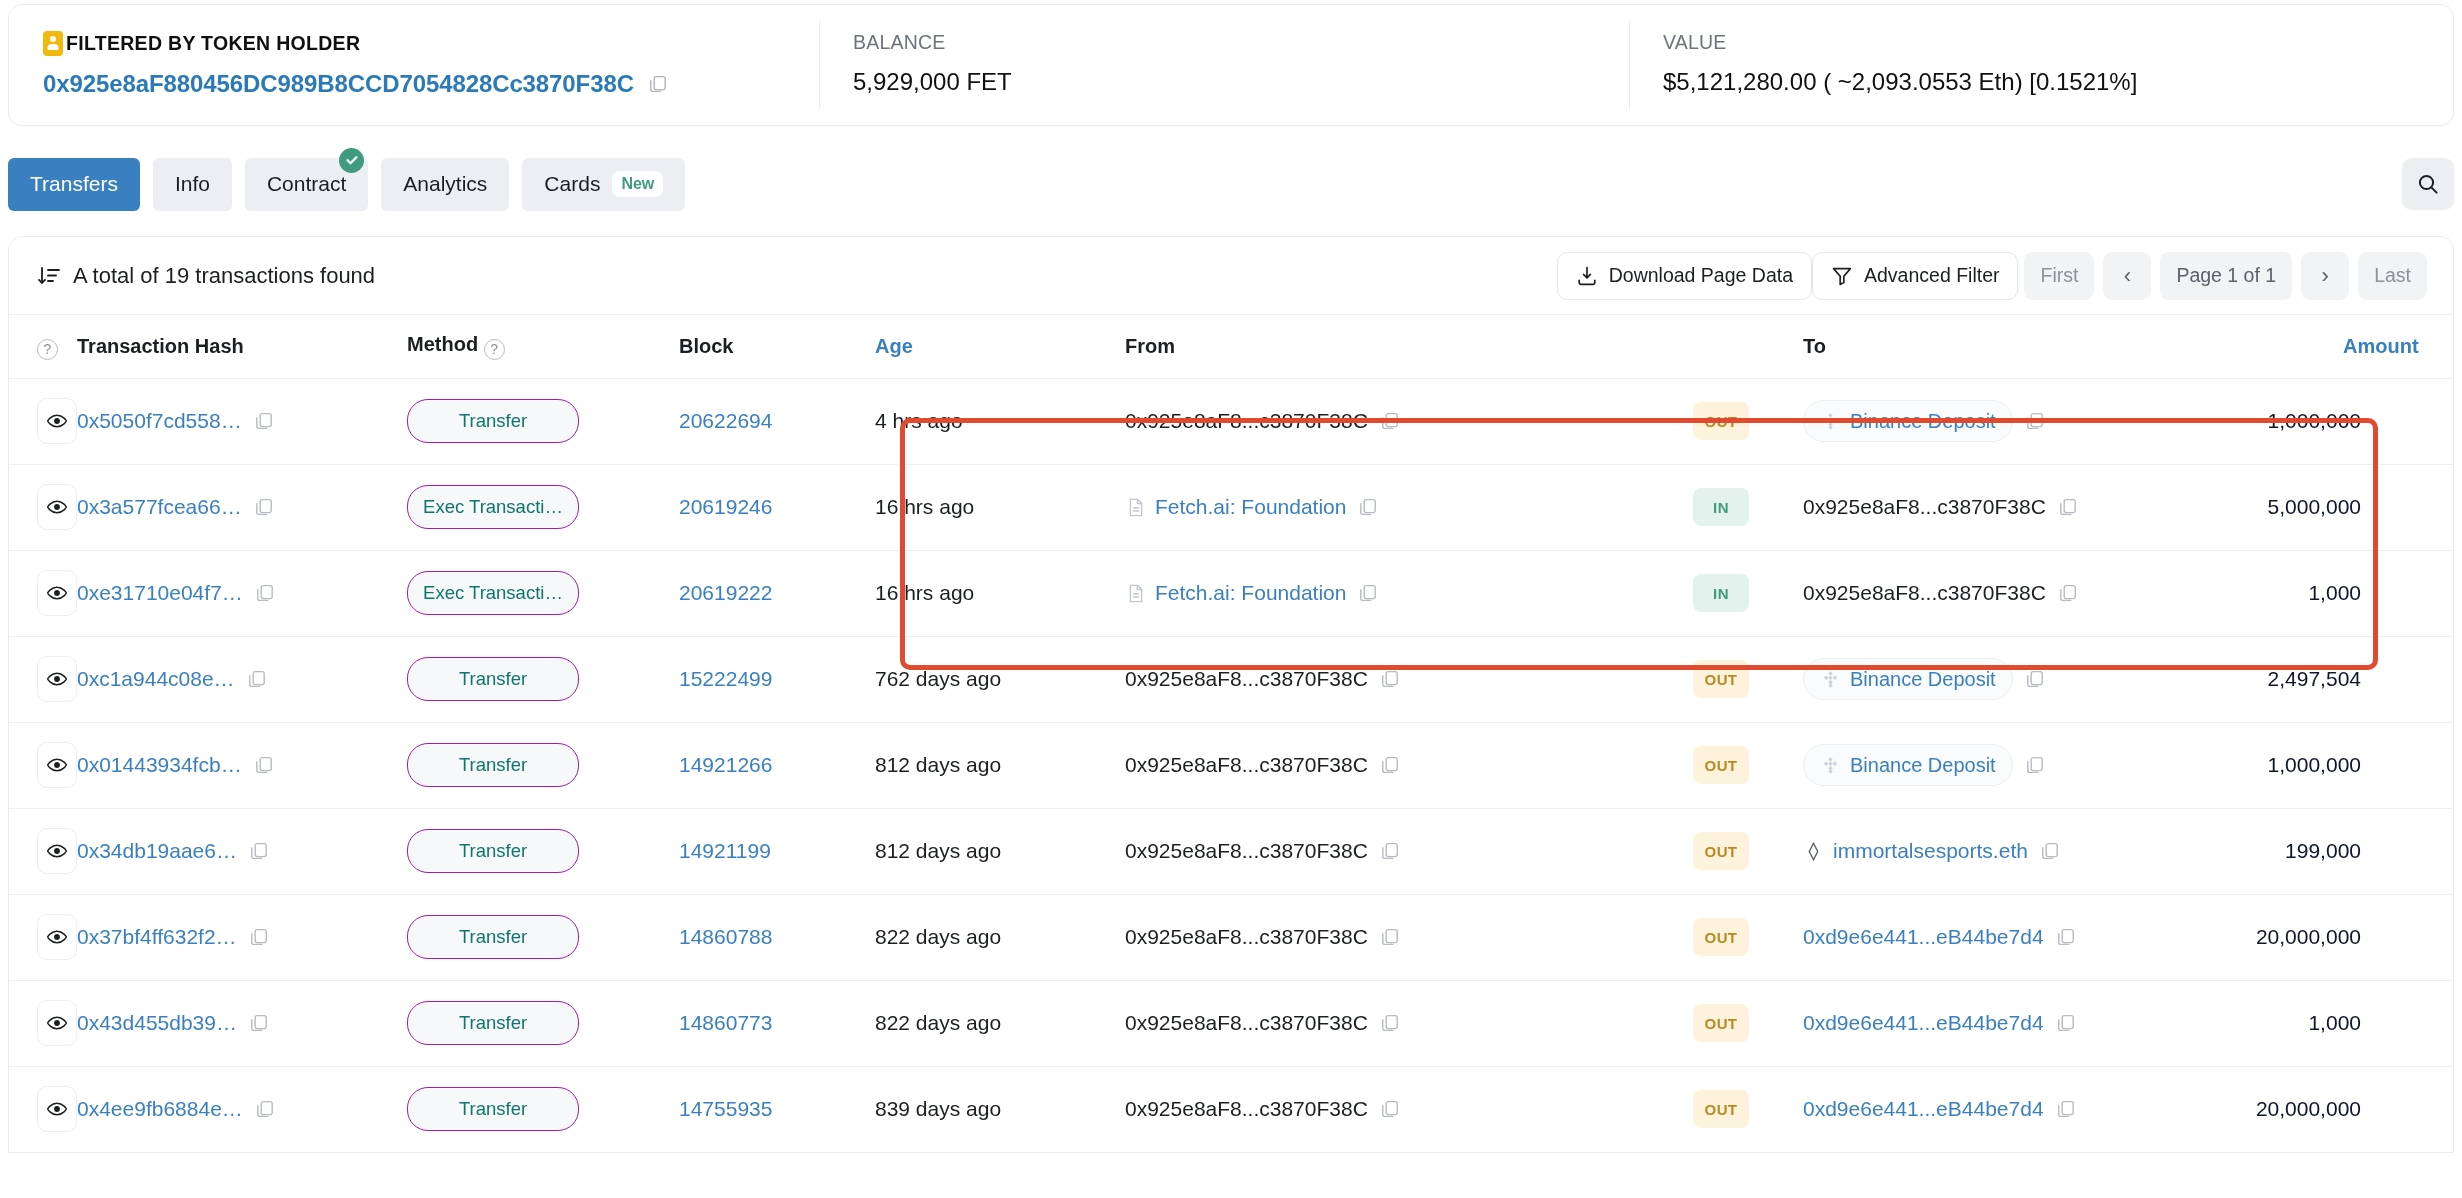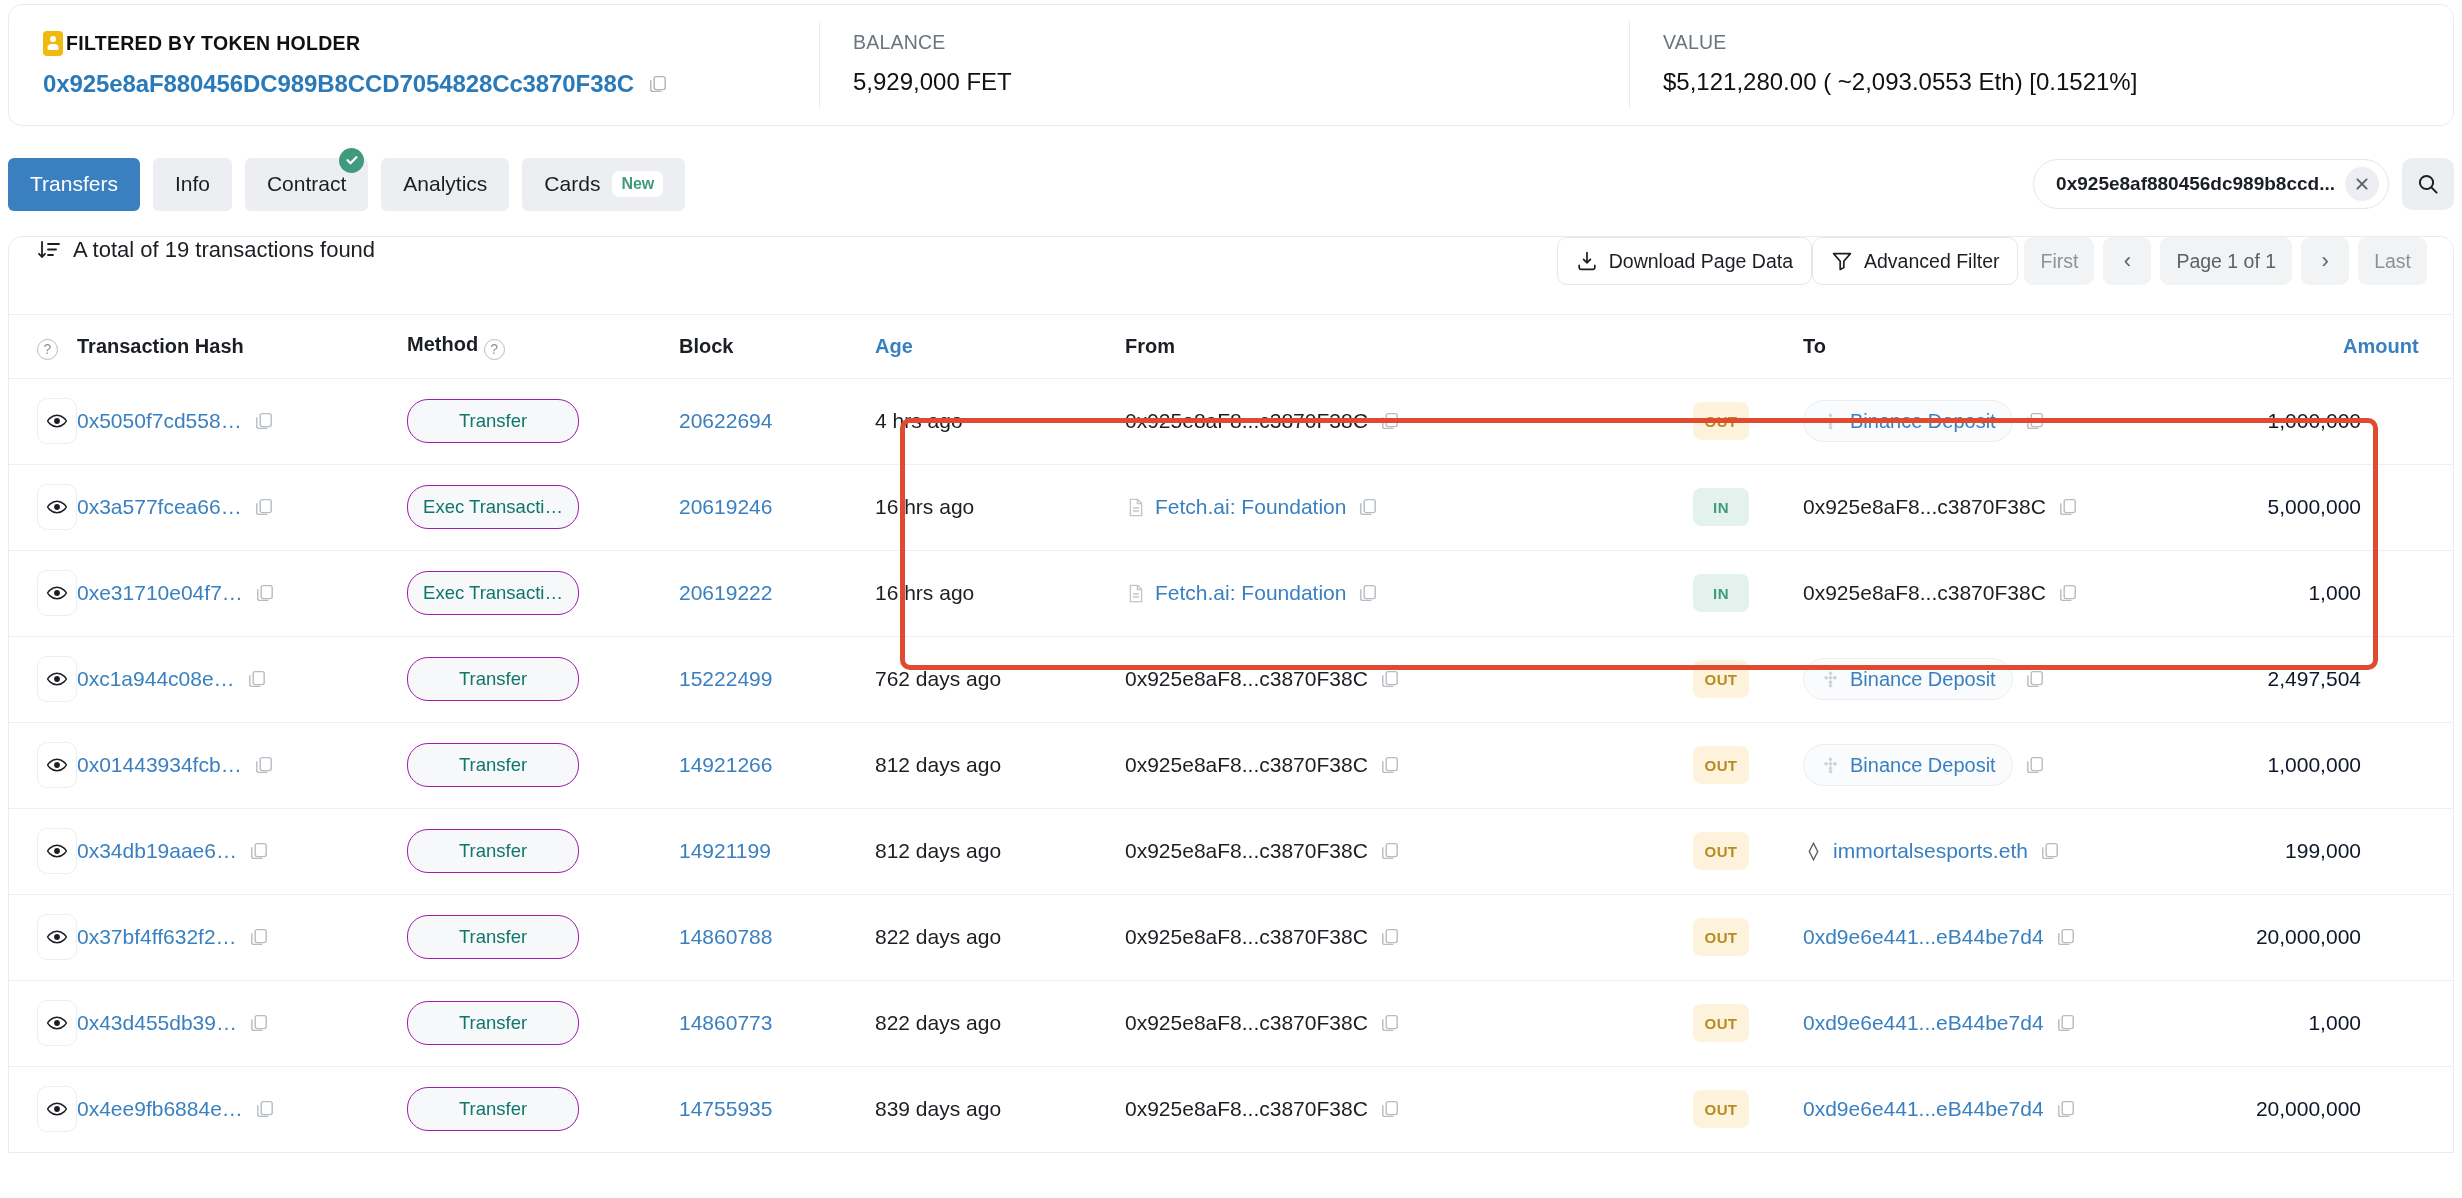--- a/index.html
+++ b/index.html
@@ -111,21 +111,21 @@
   }
   .search-btn svg { width: 24px; height: 24px; display: block; }
 
   
   .panel {
     margin: 24px 8px 0 8px;
     border: 1px solid #e9ecef; border-top-left-radius: 14px;
     border-top-right-radius: 14px; background: #fff; overflow: hidden;
   }
   .panel-toolbar {
-    height: 78px; display: flex; align-items: flex-start;
+    height: 78px; display: flex; align-items: center;
     padding: 0 26px 0 28px; border-bottom: 1px solid #edf0f2;
   }
   .total-text {
     font-size: 22px; color: #1b1f23; display: flex; align-items: center; gap: 12px;
   }
   .sort-ico { width: 24px; height: 24px; display:block; flex:none; }
   .tb-right { margin-left: auto; display: flex; align-items: center; }
   .tb-btn {
     height: 48px; padding: 0 18px; border: 1px solid #e3e6ea; border-radius: 10px;
     background: #fff; font-size: 19.5px; color: #1b1f23; font-family: inherit;
@@ -276,28 +276,20 @@
   <button class="tab">
     <span>Analytics</span>
   </button>
 
   <button class="tab">
     <span>Cards</span>
     <span class="badge-new">New</span>
   </button>
 
   <div class="tab-right">
-    <div class="search-chip">
-      <span class="search-chip-text">0x925e8af880456dc989b8ccd...</span>
-      <span class="chip-x">
-        <svg viewBox="0 0 16 16" fill="none" stroke="#5a6169" stroke-width="1.9" stroke-linecap="round">
-          <path d="M3.4 3.4l9.2 9.2M12.6 3.4l-9.2 9.2"></path>
-        </svg>
-      </span>
-    </div>
     <button class="search-btn">
       <span>
         <svg viewBox="0 0 24 24" fill="none" stroke="#1b1f23" stroke-width="2" stroke-linecap="round">
           <circle cx="10.5" cy="10.5" r="6.6"></circle>
           <path d="M15.4 15.4L20.6 20.6"></path>
         </svg>
       </span>
     </button>
   </div>
 </div>

